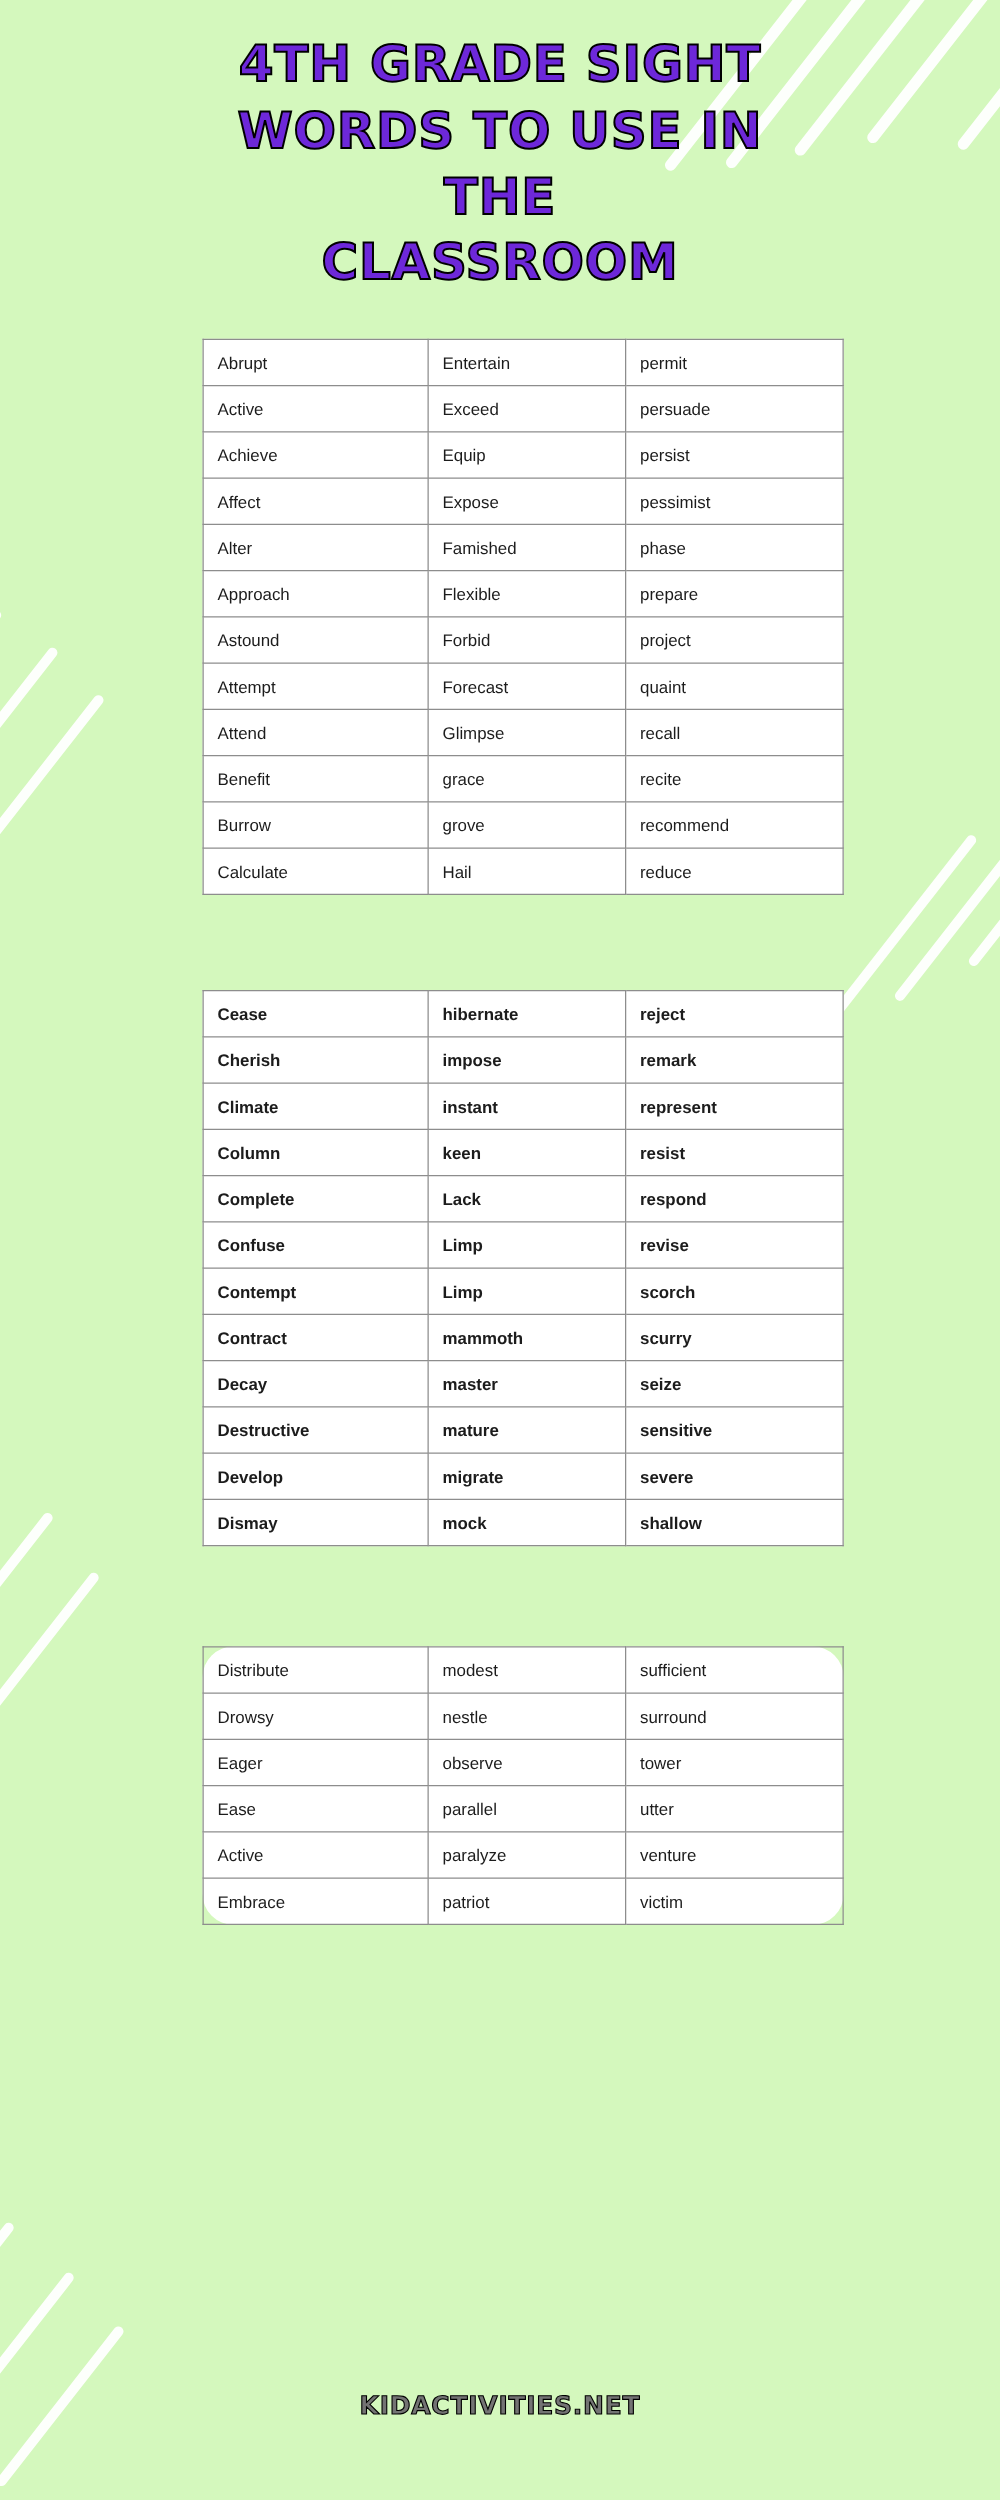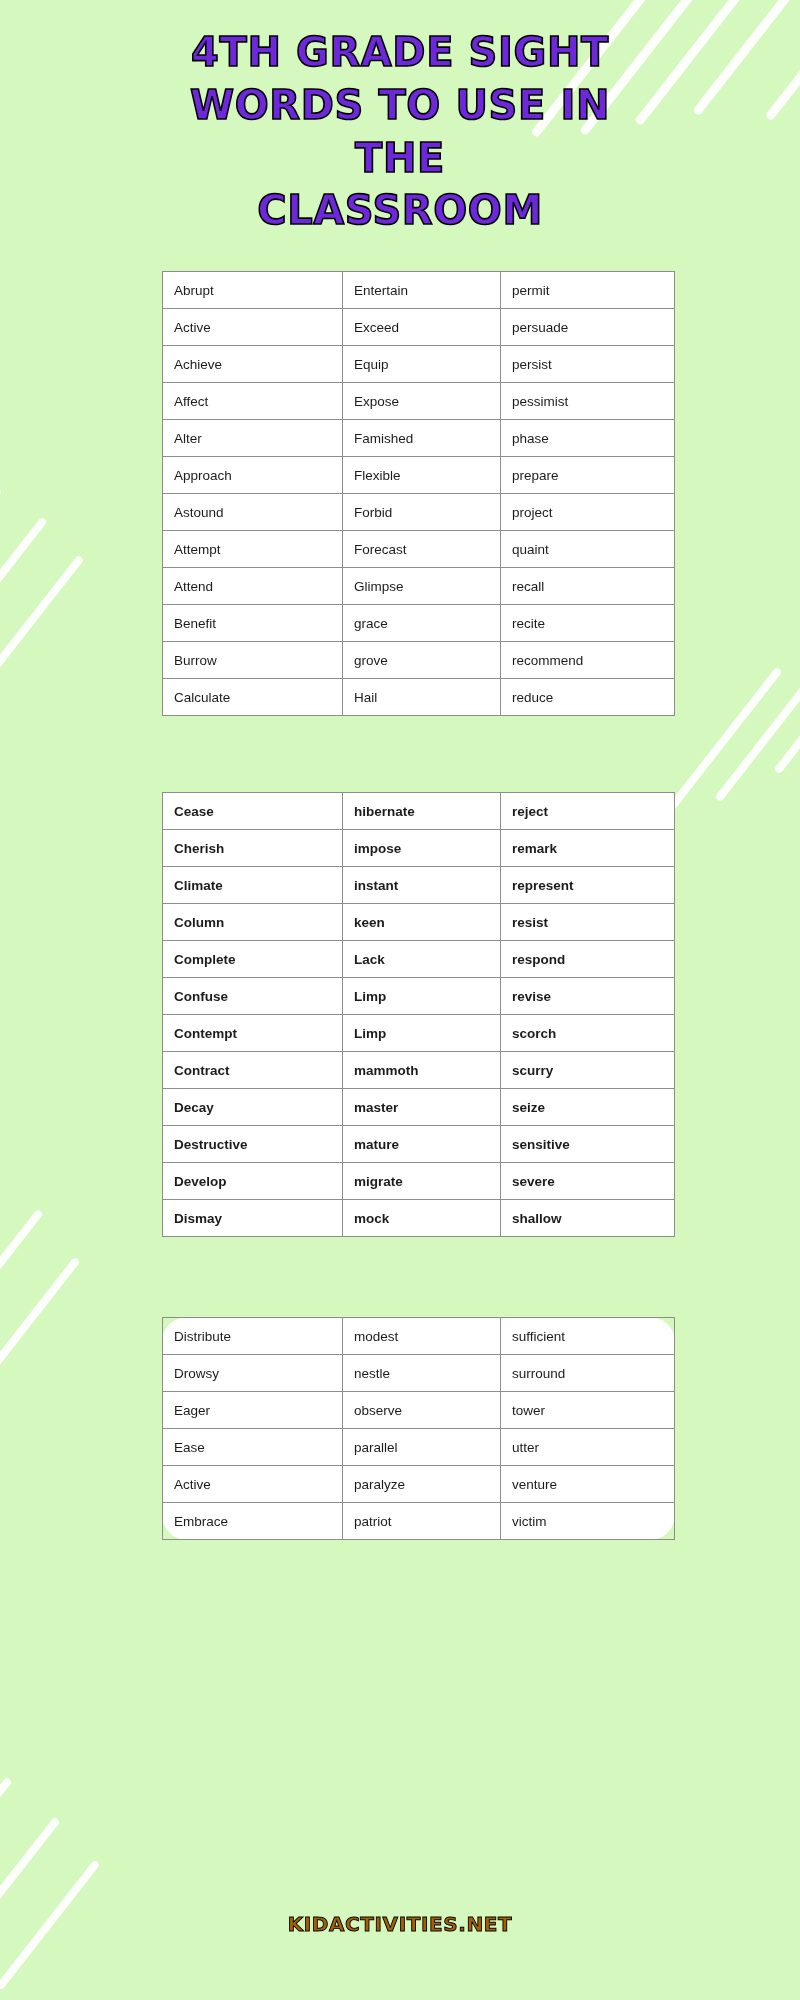--- a/index.html
+++ b/index.html
@@ -99,21 +99,21 @@
     right: 0;
     bottom: 64px;
     text-align: center;
     z-index: 3;
   }
   .footer-text {
     font-family: "DejaVu Sans", sans-serif;
     font-weight: 900;
     font-size: 20px;
     letter-spacing: 0.6px;
-    color: #a16207;
+    color: #737373;
     -webkit-text-stroke: 0.9px #000;
   }
 </style>
 </head>
 <body>
 
 <div class="stripes tr">
   <div class="stripe" style="width:9px;height:230px;left:60px;top:-30px;transform:rotate(38deg);"></div>
   <div class="stripe" style="width:9px;height:250px;left:115px;top:-50px;transform:rotate(38deg);"></div>
   <div class="stripe" style="width:9px;height:250px;left:170px;top:-60px;transform:rotate(38deg);"></div>

